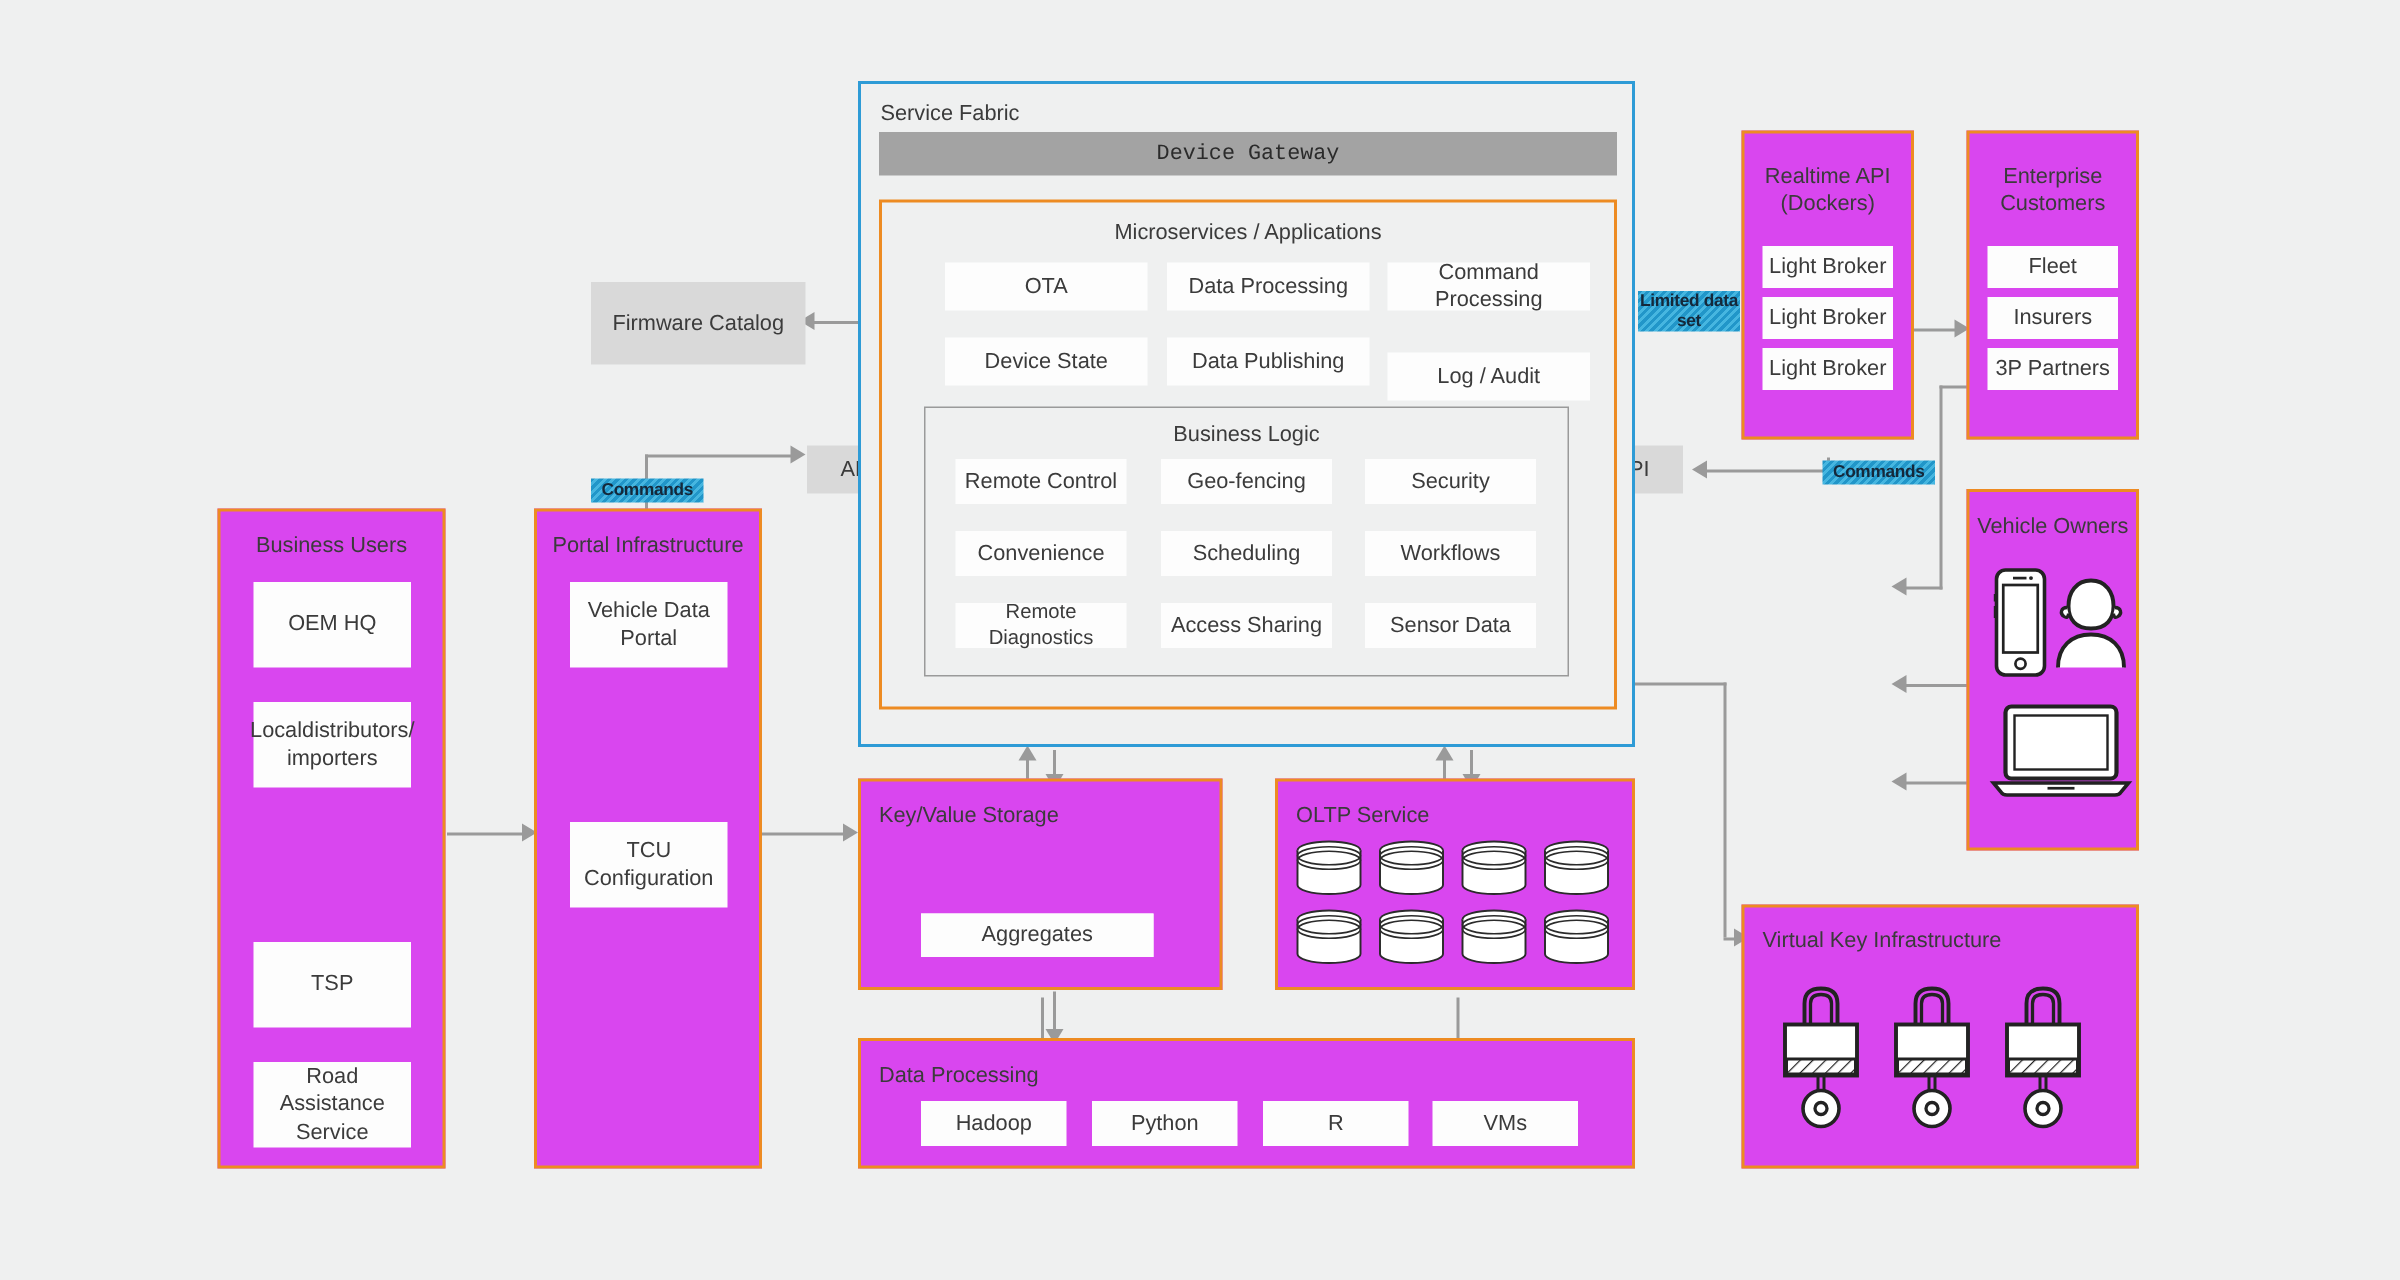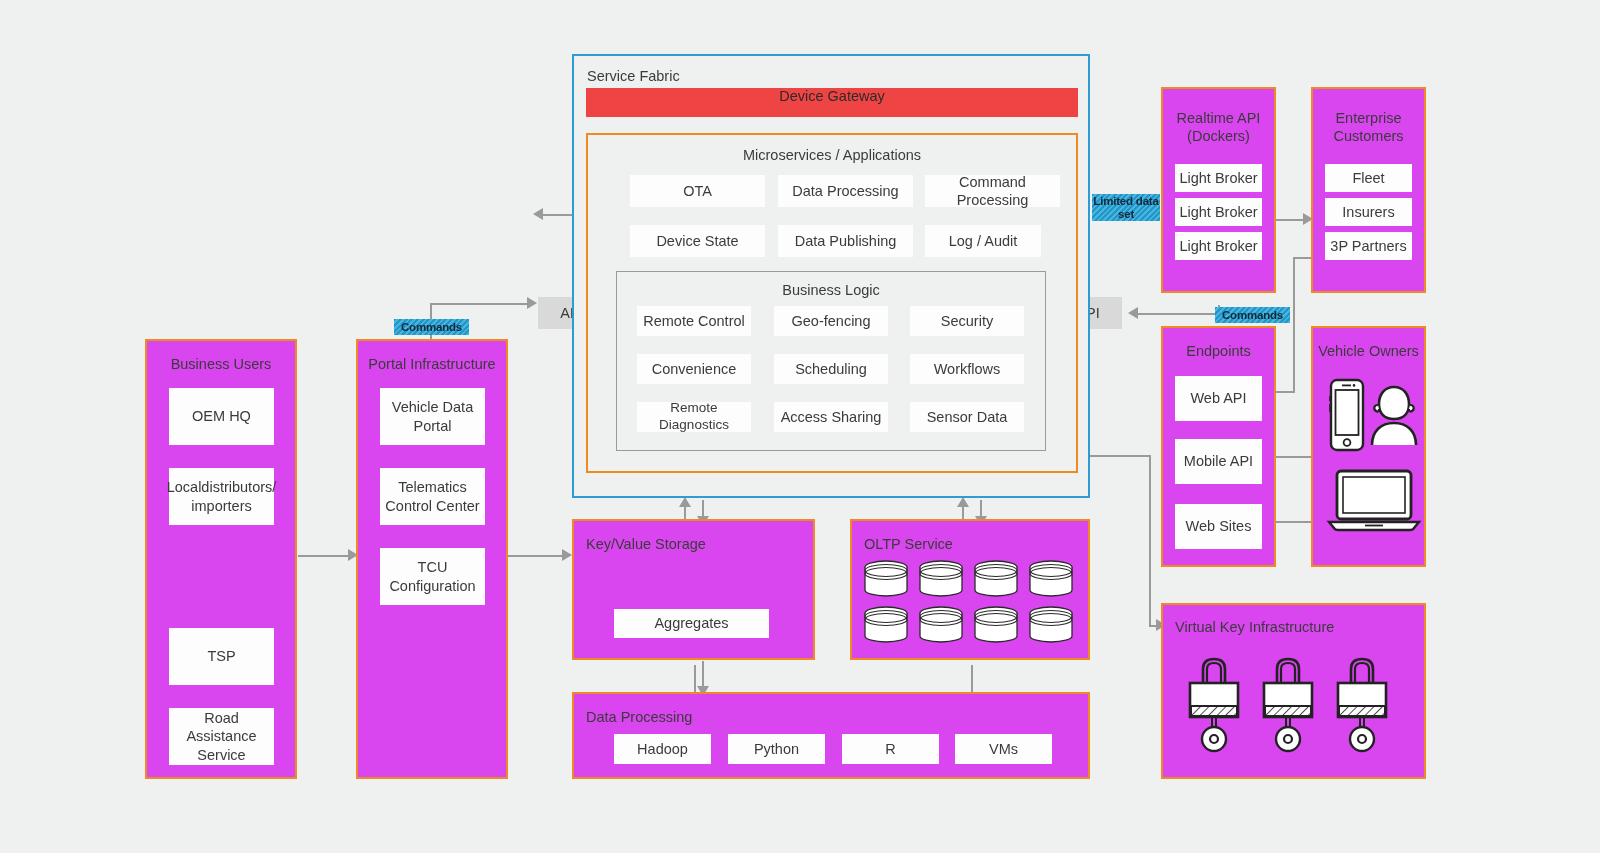--- a/index.html
+++ b/index.html
@@ -62,23 +62,23 @@
     border: 2px solid #2E9BD6;
     background: #eff0f0;
   }
   .sf-label {
     position: absolute;
     font-size: 14.5px;
     color: #3b3b3b;
   }
   #device-gateway {
     position: absolute;
-    background: #ef4444;
-    display: flex; justify-content: center;
-    font-size: 14.5px; color: #2b2b2b;
+    background: #a3a3a3;
+    display: flex; align-items: center; justify-content: center;
+    font-size: 14.5px; color: #2b2b2b; font-family: Liberation Mono, monospace;
   }
   #microservices {
     position: absolute;
     border: 2px solid #ED8B22;
     background: #eff0f0;
   }
   #business-logic {
     position: absolute;
     border: 1.5px solid #9a9a9a;
     background: #eff0f0;
@@ -174,20 +174,23 @@
   <div class="ln h" style="left:1268px; top:521px; width:48px;"></div>
   <div class="arrowhead ah-left" style="left:1261px; top:515px;"></div>
 
   <div class="ln h" style="left:1142px; top:314px; width:0px;"></div>
 
   <div class="ln h" style="left:1089px; top:455px; width:62px;"></div>
   <div class="ln v" style="left:1149px; top:455px; height:170px;"></div>
   <div class="ln h" style="left:1149px; top:625px; width:12px;"></div>
   <div class="arrowhead ah-right" style="left:1156px; top:619px;"></div>
 
+  <div class="graybox" style="left:394px; top:188px; width:143px; height:55px;">
+    <span>Firmware Catalog</span>
+  </div>
 
   <div class="graybox" style="left:538px; top:297px; width:68px; height:32px;">
     <span>API</span>
   </div>
   <div class="graybox" style="left:1054px; top:297px; width:68px; height:32px;">
     <span>API</span>
   </div>
 
   <div id="service-fabric" style="left:572px; top:54px; width:518px; height:444px;">
     <span class="sf-label" style="left:13px; top:12px;">Service Fabric</span>
@@ -208,21 +211,21 @@
       <div class="wbox" style="left:337px; top:40px; width:135px; height:32px;">
         <span>Command Processing</span>
       </div>
 
       <div class="wbox" style="left:42px; top:90px; width:135px; height:32px;">
         <span>Device State</span>
       </div>
       <div class="wbox" style="left:190px; top:90px; width:135px; height:32px;">
         <span>Data Publishing</span>
       </div>
-      <div class="wbox" style="left:337px; top:90px; width:116px; height:32px;">
+      <div class="wbox" style="left:337px; top:100px; width:135px; height:32px;">
         <span>Log / Audit</span>
       </div>
 
       <div id="business-logic" style="left:28px; top:136px; width:430px; height:180px;">
         <div class="grp-title" style="top:9px;">Business Logic</div>
 
         <div class="wbox" style="left:20px; top:34px; width:114px; height:30px;">
           <span>Remote Control</span>
         </div>
         <div class="wbox" style="left:157px; top:34px; width:114px; height:30px;">
@@ -272,23 +275,20 @@
     </div>
     <div class="wbox" style="left:22px; top:367px; width:105px; height:57px;">
       <span>Road Assistance Service</span>
     </div>
   </div>
 
   <div class="grp" style="left:356px; top:339px; width:152px; height:440px;">
     <div class="grp-title" style="top:14px;">Portal Infrastructure</div>
     <div class="wbox" style="left:22px; top:47px; width:105px; height:57px;">
       <span>Vehicle Data Portal</span>
-    </div>
-    <div class="wbox" style="left:22px; top:127px; width:105px; height:57px;">
-      <span>Telematics Control Center</span>
     </div>
     <div class="wbox" style="left:22px; top:207px; width:105px; height:57px;">
       <span>TCU Configuration</span>
     </div>
   </div>
 
   <div class="grp" style="left:572px; top:519px; width:243px; height:141px;">
     <div class="grp-title left" style="top:14px;">Key/Value Storage</div>
     <div class="wbox" style="left:40px; top:40px; width:155px; height:29px;margin-top:48px;">
       <span>Device Data Storage</span>
@@ -405,32 +405,20 @@
       <span>Fleet</span>
     </div>
     <div class="wbox" style="left:12px; top:109px; width:87px; height:28px;">
       <span>Insurers</span>
     </div>
     <div class="wbox" style="left:12px; top:143px; width:87px; height:28px;">
       <span>3P Partners</span>
     </div>
   </div>
 
-  <div class="grp" style="left:1161px; top:326px; width:115px; height:241px;">
-    <div class="grp-title" style="top:14px;">Endpoints</div>
-    <div class="wbox" style="left:12px; top:48px; width:87px; height:45px;">
-      <span>Web API</span>
-    </div>
-    <div class="wbox" style="left:12px; top:111px; width:87px; height:45px;">
-      <span>Mobile API</span>
-    </div>
-    <div class="wbox" style="left:12px; top:176px; width:87px; height:45px;">
-      <span>Web Sites</span>
-    </div>
-  </div>
 
   <div class="grp" style="left:1311px; top:326px; width:115px; height:241px;">
     <div class="grp-title" style="top:14px;">Vehicle Owners</div>
 
     <div class="abs" style="left:14px; top:50px;">
       <svg width="40" height="74" viewBox="0 0 40 74">
         <rect x="4" y="2" width="32" height="70" rx="6" ry="6" fill="#fff" stroke="#222" stroke-width="2.4"></rect>
         <rect x="8.5" y="12" width="23" height="45" fill="#fff" stroke="#222" stroke-width="1.8"></rect>
         <circle cx="20" cy="64.5" r="3.4" fill="#fff" stroke="#222" stroke-width="1.8"></circle>
         <rect x="15" y="6.5" width="9" height="1.8" fill="#222"></rect>

